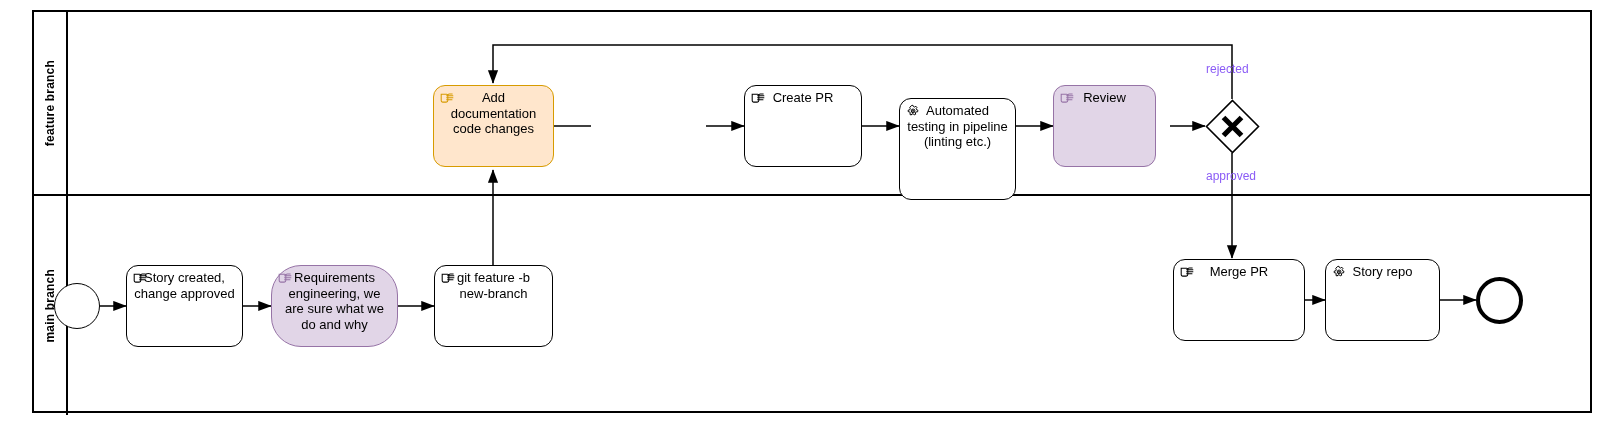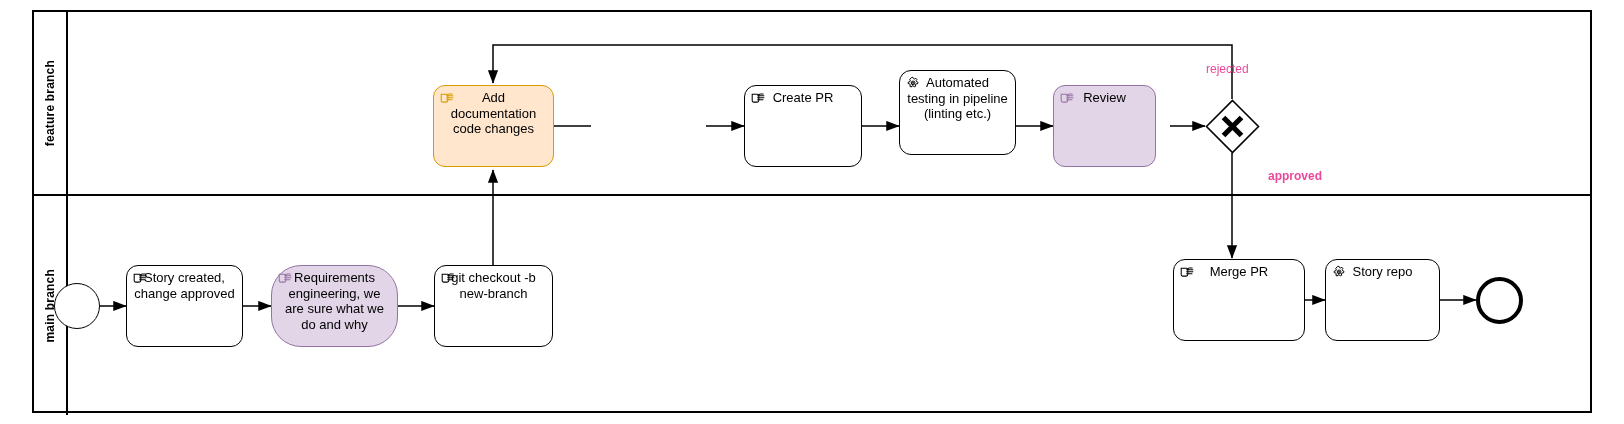--- a/index.html
+++ b/index.html
@@ -110,21 +110,21 @@
   .edges {
     position: absolute;
     left: 0; top: 0;
     width: 1624px;
     height: 424px;
     pointer-events: none;
   }
   .edge-label {
     position: absolute;
     font-size: 12px;
-    color: #ec4899;
+    color: #8b5cf6;
     white-space: nowrap;
     background: transparent;
   }
 </style>
 </head>
 <body>
 
 <div id="canvas">
 
   <div class="pool" style="left:32px; top:10px; width:1560px; height:403px;">
@@ -170,21 +170,21 @@
     <path d="M398,306 L434,306" stroke="#000000" stroke-width="1.5" fill="none" marker-end="url(#arrow)"></path>
 
     <path d="M493,266 L493,170" stroke="#000000" stroke-width="1.5" fill="none" marker-end="url(#arrow)"></path>
 
     <path d="M1290,300 L1325,300" stroke="#000000" stroke-width="1.5" fill="none" marker-end="url(#arrow)"></path>
 
     <path d="M1440,300 L1476,300" stroke="#000000" stroke-width="1.5" fill="none" marker-end="url(#arrow)"></path>
   </svg>
 
   <div class="edge-label" style="left:1206px; top:62px;">rejected</div>
-  <div class="edge-label" style="left:1268px; top:169px;font-weight:bold;">approved</div>
+  <div class="edge-label" style="left:1206px; top:169px;">approved</div>
 
   <div class="task orange" style="left:433px; top:85px; width:121px; height:82px;">
     <span class="task-icon">
       <svg viewBox="0 0 17 17" xmlns="http://www.w3.org/2000/svg">
         <path d="M2.2 4.2 h5.4 a1.2 1.2 0 0 1 1.2 1.2 v5.1 a1.6 1.6 0 0 1 -1.6 1.6 h-3.5
                  a1.5 1.5 0 0 1 -1.5 -1.5 z" fill="none" stroke="#d79b00" stroke-width="1.05"></path>
         <path d="M7.6 5.8 h6.3 M7.6 7.8 h6.3 M7.6 9.8 h5.4" stroke="#d79b00" stroke-width="1.05" fill="none" stroke-linecap="round"></path>
         <path d="M8.8 5.4 a1.4 1.4 0 0 1 1.4 -1.4 h3.4" fill="none" stroke="#d79b00" stroke-width="1.05"></path>
       </svg>
     </span>
@@ -197,21 +197,21 @@
       <svg viewBox="0 0 17 17" xmlns="http://www.w3.org/2000/svg">
         <path d="M2.2 4.2 h5.4 a1.2 1.2 0 0 1 1.2 1.2 v5.1 a1.6 1.6 0 0 1 -1.6 1.6 h-3.5
                  a1.5 1.5 0 0 1 -1.5 -1.5 z" fill="none" stroke="#000000" stroke-width="1.05"></path>
         <path d="M7.6 5.8 h6.3 M7.6 7.8 h6.3 M7.6 9.8 h5.4" stroke="#000000" stroke-width="1.05" fill="none" stroke-linecap="round"></path>
         <path d="M8.8 5.4 a1.4 1.4 0 0 1 1.4 -1.4 h3.4" fill="none" stroke="#000000" stroke-width="1.05"></path>
       </svg>
     </span>
     <span class="task-label">Create PR</span>
   </div>
 
-  <div class="task" style="left:899px; top:70px; width:117px; height:85px;">
+  <div class="task" style="left:899px; top:98px; width:117px; height:102px;">
     <span class="task-icon">
       <svg viewBox="0 0 17 17" xmlns="http://www.w3.org/2000/svg">
         <g fill="none" stroke="#000000" stroke-width="1" stroke-linejoin="round">
           <path d="M6.4 2.6 l1.5 -0.35 l0.55 1.3 l1.25 0.5 l1.15 -0.8 l1.1 1.1 l-0.8 1.15
                    l0.5 1.25 l1.3 0.55 l-0.35 1.5 l-1.4 0.08 l-0.85 1.05 l0.3 1.35 l-1.4 0.62
                    l-0.95 -1.05 l-1.35 0.08 l-0.8 1.15 l-1.3 -0.8 l0.45 -1.3 l-0.7 -1.15
                    l-1.4 -0.18 l0 -1.5 l1.4 -0.2 l0.65 -1.2 l-0.5 -1.3 z"></path>
           <circle cx="8.1" cy="7.9" r="1.85"></circle>
           <circle cx="8.1" cy="7.9" r="0.6"></circle>
         </g>
@@ -267,21 +267,21 @@
 
   <div class="task" style="left:434px; top:265px; width:119px; height:82px;">
     <span class="task-icon">
       <svg viewBox="0 0 17 17" xmlns="http://www.w3.org/2000/svg">
         <path d="M2.2 4.2 h5.4 a1.2 1.2 0 0 1 1.2 1.2 v5.1 a1.6 1.6 0 0 1 -1.6 1.6 h-3.5
                  a1.5 1.5 0 0 1 -1.5 -1.5 z" fill="none" stroke="#000000" stroke-width="1.05"></path>
         <path d="M7.6 5.8 h6.3 M7.6 7.8 h6.3 M7.6 9.8 h5.4" stroke="#000000" stroke-width="1.05" fill="none" stroke-linecap="round"></path>
         <path d="M8.8 5.4 a1.4 1.4 0 0 1 1.4 -1.4 h3.4" fill="none" stroke="#000000" stroke-width="1.05"></path>
       </svg>
     </span>
-    <span class="task-label">git checkout -b new-branch</span>
+    <span class="task-label">git feature -b new-branch</span>
   </div>
 
   <div class="task" style="left:1173px; top:259px; width:132px; height:82px;">
     <span class="task-icon">
       <svg viewBox="0 0 17 17" xmlns="http://www.w3.org/2000/svg">
         <path d="M2.2 4.2 h5.4 a1.2 1.2 0 0 1 1.2 1.2 v5.1 a1.6 1.6 0 0 1 -1.6 1.6 h-3.5
                  a1.5 1.5 0 0 1 -1.5 -1.5 z" fill="none" stroke="#000000" stroke-width="1.05"></path>
         <path d="M7.6 5.8 h6.3 M7.6 7.8 h6.3 M7.6 9.8 h5.4" stroke="#000000" stroke-width="1.05" fill="none" stroke-linecap="round"></path>
         <path d="M8.8 5.4 a1.4 1.4 0 0 1 1.4 -1.4 h3.4" fill="none" stroke="#000000" stroke-width="1.05"></path>
       </svg>

